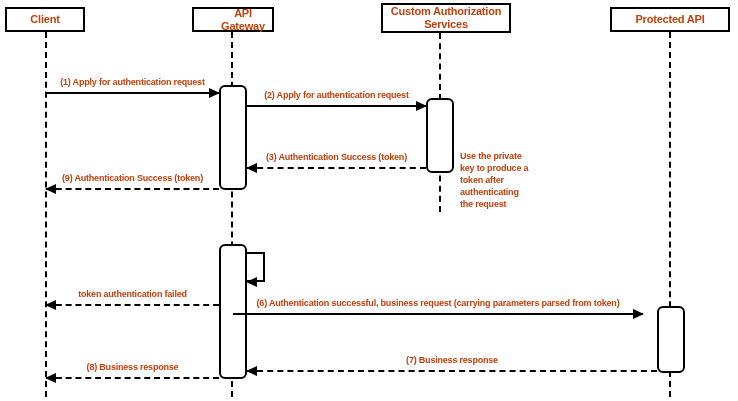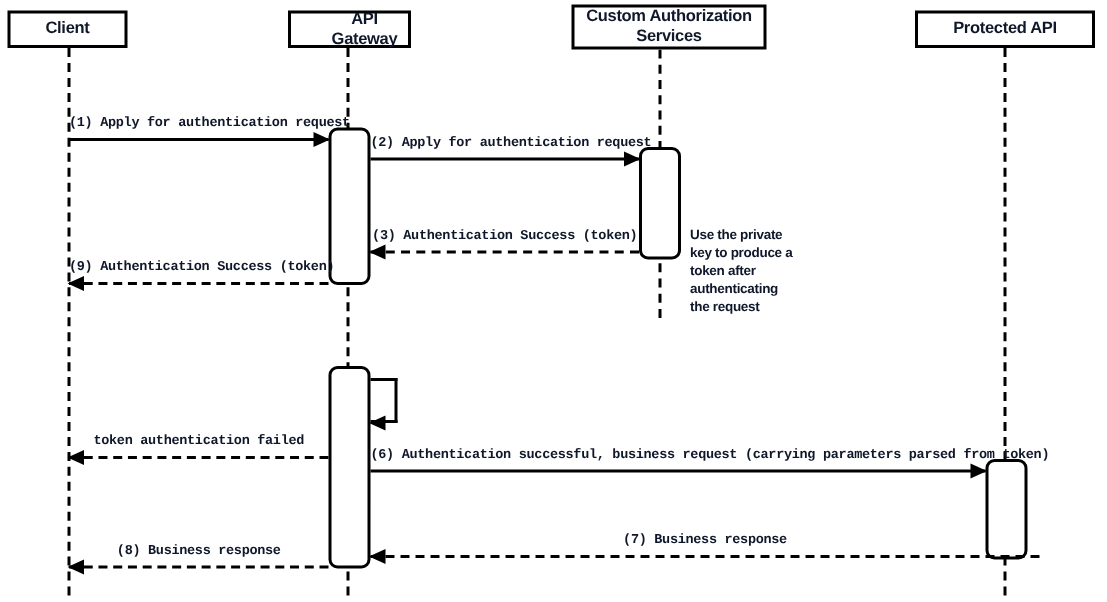--- a/index.html
+++ b/index.html
@@ -1,38 +1,38 @@
 <!DOCTYPE html>
 <html><head>
 <meta charset="utf-8">
 <style>
   html,body{margin:0;padding:0;background:#ffffff;}
   #stage{
     position:relative;width:738px;height:401px;background:#ffffff;
-    font-family:"Liberation Sans",sans-serif;color:#0f172a;overflow:hidden;
+    font-family:"Liberation Sans",sans-serif;color:#c2410c;overflow:hidden;
   }
   
   .participant{
     position:absolute;box-sizing:border-box;border:2px solid #000000;background:#ffffff;
     display:flex;align-items:center;justify-content:center;text-align:center;
     font-weight:bold;font-size:11px;line-height:13px;letter-spacing:-0.2px;
     white-space:pre-line;z-index:4;
   }
   
   .lifeline{position:absolute;width:0;border-left:2px dashed #000000;z-index:1;}
   
   .activation{
     position:absolute;box-sizing:border-box;border:2px solid #000000;background:#ffffff;
     border-radius:6px;z-index:2;
   }
   
   .message{position:absolute;height:22px;z-index:3;}
   .msg-label{
     position:absolute;top:0;left:0;width:100%;height:13px;text-align:center;
-    font-weight:bold;font-size:9px;letter-spacing:-0.2px;white-space:nowrap;font-family:Liberation Mono, monospace;
+    font-weight:bold;font-size:9px;letter-spacing:-0.2px;white-space:nowrap;
   }
   .msg-line{position:absolute;top:15px;left:0;right:0;height:0;}
   .msg-line.solid{border-top:2px solid #000000;}
   .msg-line.dashed{border-top:2px dashed #000000;}
   .arrow{position:absolute;width:0;height:0;top:11px;}
   .arrow.right{right:-1px;border-top:5px solid transparent;border-bottom:5px solid transparent;border-left:11px solid #000000;}
   .arrow.left{left:-1px;border-top:5px solid transparent;border-bottom:5px solid transparent;border-right:11px solid #000000;}
   
   .selfloop{
     position:absolute;left:247px;top:252px;width:18px;height:30px;box-sizing:border-box;
@@ -110,27 +110,27 @@
 
   <div class="selfloop"></div>
   <div class="selfloop-arrow"></div>
 
   <div class="message" style="left:46px;top:289px;width:173px;">
     <div class="msg-label">token authentication failed</div>
     <div class="msg-line dashed"></div>
     <div class="arrow left"></div>
   </div>
 
-  <div class="message" style="left:247px;top:298px;width:410px;">
+  <div class="message" style="left:233px;top:298px;width:410px;">
     <div class="msg-label">(6) Authentication successful, business request (carrying parameters parsed from token)</div>
     <div class="msg-line solid"></div>
     <div class="arrow right"></div>
   </div>
 
-  <div class="message" style="left:247px;top:355px;width:410px;padding-left:36px;">
+  <div class="message" style="left:247px;top:355px;width:410px;">
     <div class="msg-label">(7) Business response</div>
     <div class="msg-line dashed"></div>
     <div class="arrow left"></div>
   </div>
 
   <div class="message" style="left:46px;top:362px;width:173px;">
     <div class="msg-label">(8) Business response</div>
     <div class="msg-line dashed"></div>
     <div class="arrow left"></div>
   </div>

